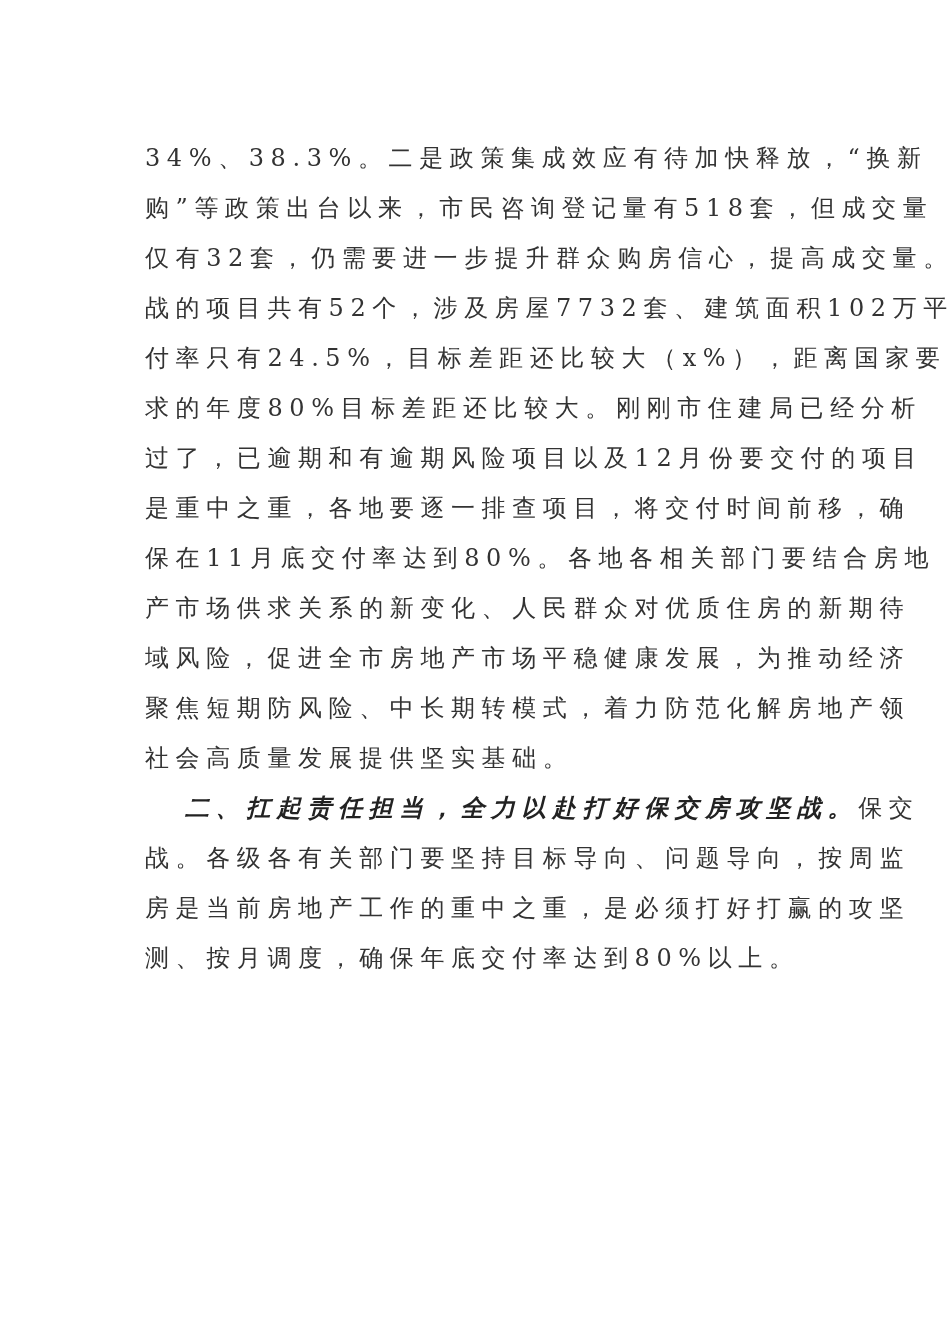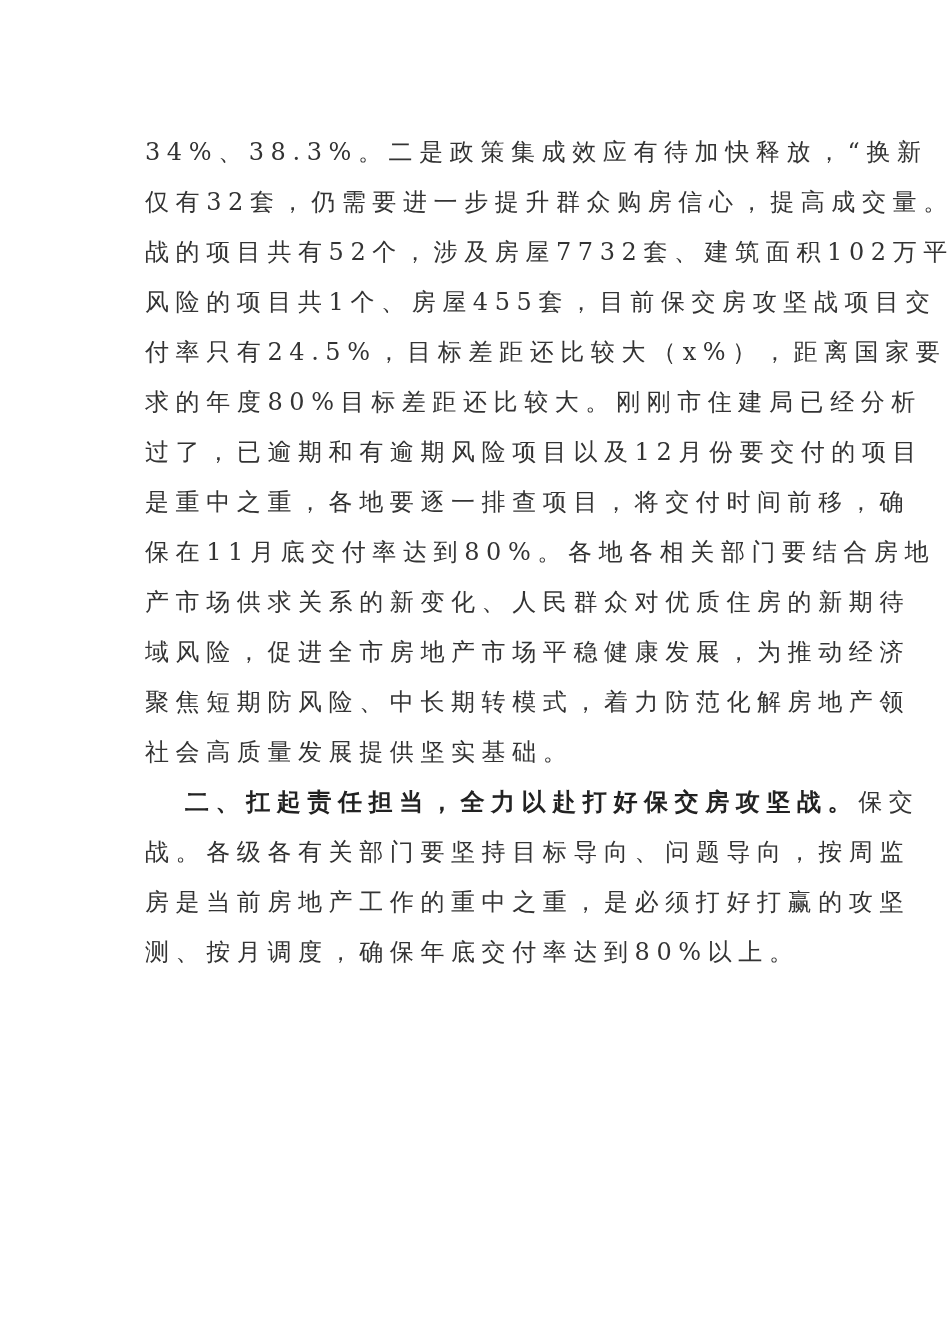--- a/index.html
+++ b/index.html
@@ -1,43 +1,43 @@
 <!DOCTYPE html>
 <html><head>
 <meta charset="utf-8">
 <style>
   html, body { margin: 0; padding: 0; background: #ffffff; }
   body { width: 950px; height: 1344px; position: relative; overflow: hidden; }
   .page {
     position: absolute;
     left: 145px;
-    top: 127px;
+    top: 133px;
     width: 664px;
     font-family: "DejaVu Serif", "Liberation Serif", serif;
     font-size: 24px;
     color: #333333;
     letter-spacing: 6.6px;
   }
   .line {
     height: 50px;
     line-height: 50px;
     white-space: nowrap;
   }
   .indent { padding-left: 40px; }
-  .bold { font-weight: bold; color: #222222; }
+  .bold { font-weight: bold; color: #222222; font-style: italic; }
 </style>
 </head>
 <body>
 
 <div class="page">
   <div>
     <div class="line">34%、38.3%。二是政策集成效应有待加快释放，“换新</div>
+    <div class="line">购”等政策出台以来，市民咨询登记量有518套，但成交量</div>
     <div class="line">仅有32套，仍需要进一步提升群众购房信心，提高成交量。</div>
     <div class="line">战的项目共有52个，涉及房屋7732套、建筑面积102万平</div>
-    <div class="line">风险的项目共1个、房屋455套，目前保交房攻坚战项目交</div>
     <div class="line">付率只有24.5%，目标差距还比较大（x%），距离国家要</div>
     <div class="line">求的年度80%目标差距还比较大。刚刚市住建局已经分析</div>
     <div class="line">过了，已逾期和有逾期风险项目以及12月份要交付的项目</div>
     <div class="line">是重中之重，各地要逐一排查项目，将交付时间前移，确</div>
     <div class="line">保在11月底交付率达到80%。各地各相关部门要结合房地</div>
     <div class="line">产市场供求关系的新变化、人民群众对优质住房的新期待</div>
     <div class="line">域风险，促进全市房地产市场平稳健康发展，为推动经济</div>
     <div class="line">聚焦短期防风险、中长期转模式，着力防范化解房地产领</div>
     <div class="line">社会高质量发展提供坚实基础。</div>
   </div>

